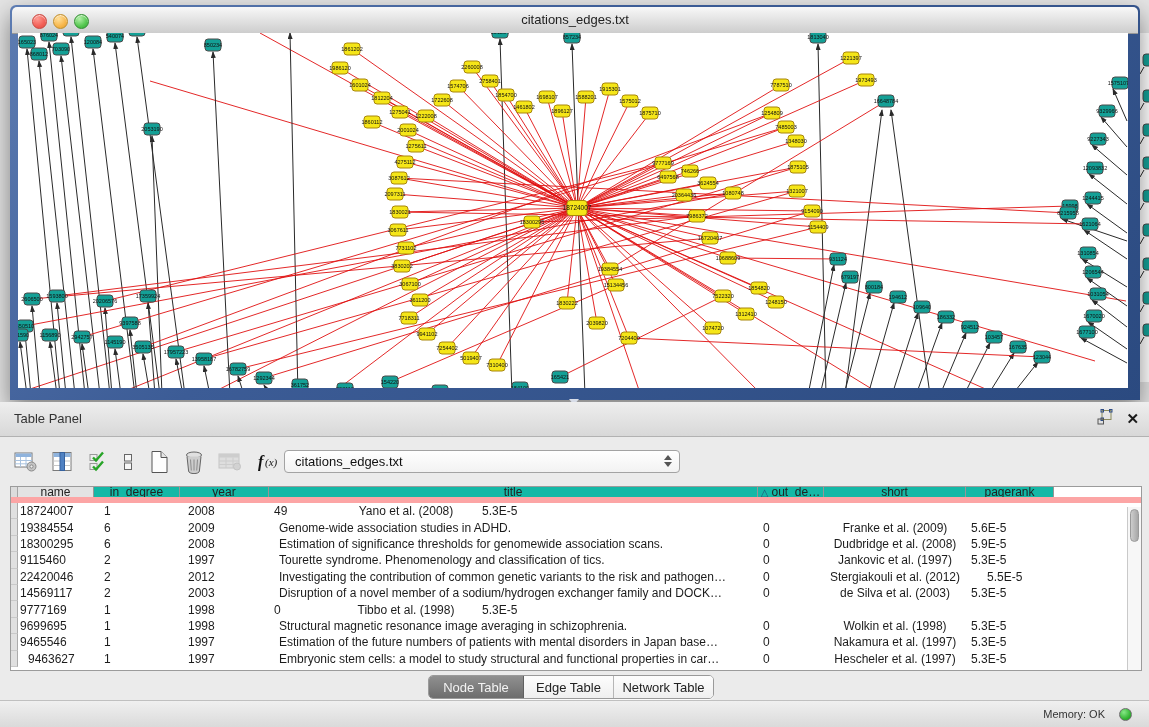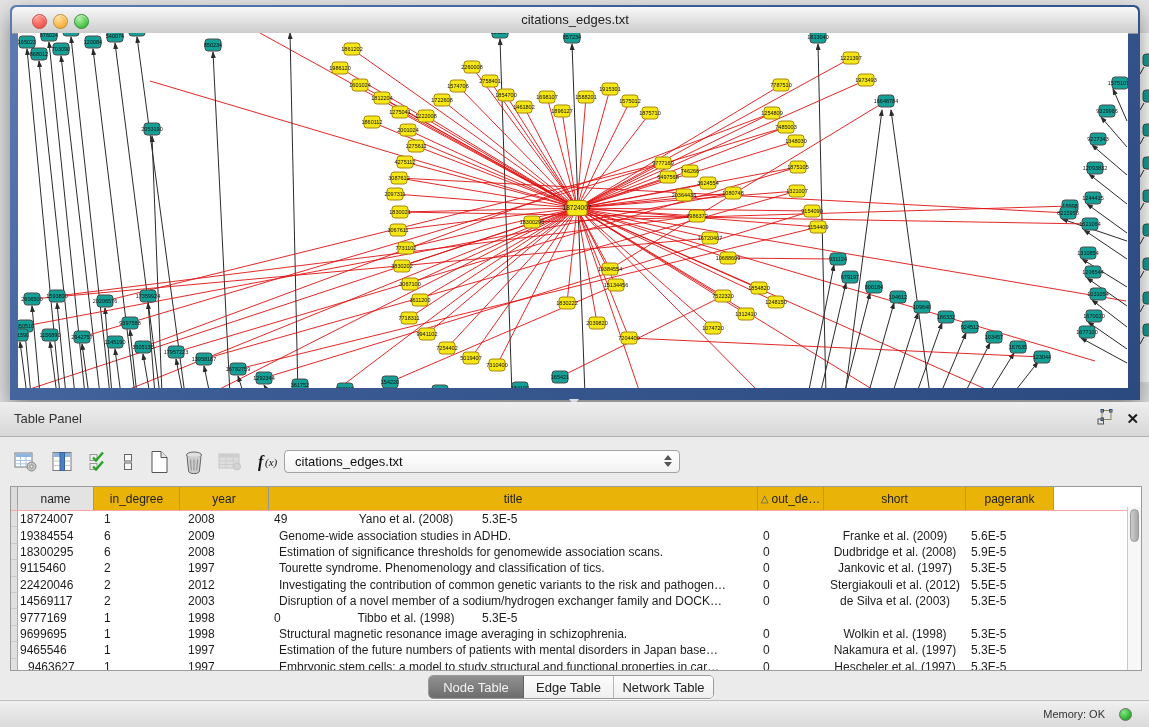--- a/index.html
+++ b/index.html
@@ -41,24 +41,24 @@
   .combo{position:absolute;left:284px;top:450px;width:396px;height:23px;background:linear-gradient(#ffffff,#f2f2f2);
     border:1px solid #a3a3a3;border-radius:4px;box-sizing:border-box;}
   .combo-text{position:absolute;left:10px;line-height:21px;font-size:13px;color:#111;}
   .combo-arrows{position:absolute;right:7px;top:4px;display:flex;flex-direction:column;gap:2px;}
   .arr-up{width:0;height:0;border-left:4px solid transparent;border-right:4px solid transparent;border-bottom:5px solid #555;}
   .arr-dn{width:0;height:0;border-left:4px solid transparent;border-right:4px solid transparent;border-top:5px solid #555;}
 
   
   .tbl{position:absolute;left:10px;top:486px;width:1132px;height:185px;background:#fff;
     border:1px solid #9b9b9b;box-sizing:border-box;overflow:hidden;}
-  .tbl-head{display:flex;height:24px;border-bottom:1px solid #fca5a5;box-sizing:border-box;}
+  .tbl-head{display:flex;height:16px;border-bottom:6px solid #fca5a5;box-sizing:border-box;text-decoration:underline;}
   .hcell{display:flex;align-items:center;justify-content:center;font-size:12px;color:#222;
     border-right:1px solid #969696;box-sizing:border-box;white-space:nowrap;overflow:hidden;}
-  .hcell.bg-blue{background:#eab308;}
+  .hcell.bg-blue{background:#14b8a6;}
   .hcell.bg-gray{background:#e3e3e3;}
   .hcell.filler{flex:1;background:#fff;border-right:none;}
   .hstripe{width:7px;background:#dcdcdc;border-right:1px solid #a5a5a5;box-sizing:border-box;}
   .sortmark{color:#23527c;margin-right:3px;font-size:10px;}
   .trow{display:flex;height:16.4px;align-items:stretch;}
   .tcell{display:flex;align-items:center;font-size:12px;color:#1c1c1c;white-space:nowrap;overflow:hidden;box-sizing:border-box;}
   .tstripe{width:7px;background:#e0e0e0;border-right:1px solid #ababab;border-bottom:1px solid #c9c9c9;box-sizing:border-box;}
   .vscroll{position:absolute;top:20px;right:0;bottom:0;width:14px;background:#f7f7f7;border-left:1px solid #c9c9c9;box-sizing:border-box;}
   .vthumb{position:absolute;left:2px;top:2px;width:9px;height:33px;border-radius:5px;
     background:linear-gradient(90deg,#cdcdcd,#a7a7a7);border:1px solid #9a9a9a;box-sizing:border-box;}
@@ -929,21 +929,21 @@
           <div class="tcell" style="width: 88px; justify-content: flex-start; padding-left: 5px;">5.3E-5</div>
         </div>
         <div class="trow">
           <div class="tstripe"></div>
           <div class="tcell" style="width: 76px; justify-content: flex-start; padding-left: 2px;">22420046</div>
           <div class="tcell" style="width: 86px; justify-content: flex-start; padding-left: 10px;">2</div>
           <div class="tcell" style="width: 89px; justify-content: flex-start; padding-left: 8px;">2012</div>
           <div class="tcell" style="width: 489px; justify-content: flex-start; padding-left: 10px;">Investigating the contribution of common genetic variants to the risk and pathogen…</div>
           <div class="tcell" style="width: 66px; justify-content: flex-start; padding-left: 5px;">0</div>
           <div class="tcell" style="width: 142px; justify-content: center; padding-left: 0px;">Stergiakouli et al. (2012)</div>
-          <div class="tcell" style="width: 88px; justify-content: flex-start; padding-left: 5px;">5.5E-5</div>
+          <div class="tcell" style="width: 88px; justify-content: flex-start; padding-left: 5px; margin-left: 16px;">5.5E-5</div>
         </div>
         <div class="trow">
           <div class="tstripe"></div>
           <div class="tcell" style="width: 76px; justify-content: flex-start; padding-left: 2px;">14569117</div>
           <div class="tcell" style="width: 86px; justify-content: flex-start; padding-left: 10px;">2</div>
           <div class="tcell" style="width: 89px; justify-content: flex-start; padding-left: 8px;">2003</div>
           <div class="tcell" style="width: 489px; justify-content: flex-start; padding-left: 10px;">Disruption of a novel member of a sodium/hydrogen exchanger family and DOCK…</div>
           <div class="tcell" style="width: 66px; justify-content: flex-start; padding-left: 5px;">0</div>
           <div class="tcell" style="width: 142px; justify-content: center; padding-left: 0px;">de Silva et al. (2003)</div>
           <div class="tcell" style="width: 88px; justify-content: flex-start; padding-left: 5px;">5.3E-5</div>

